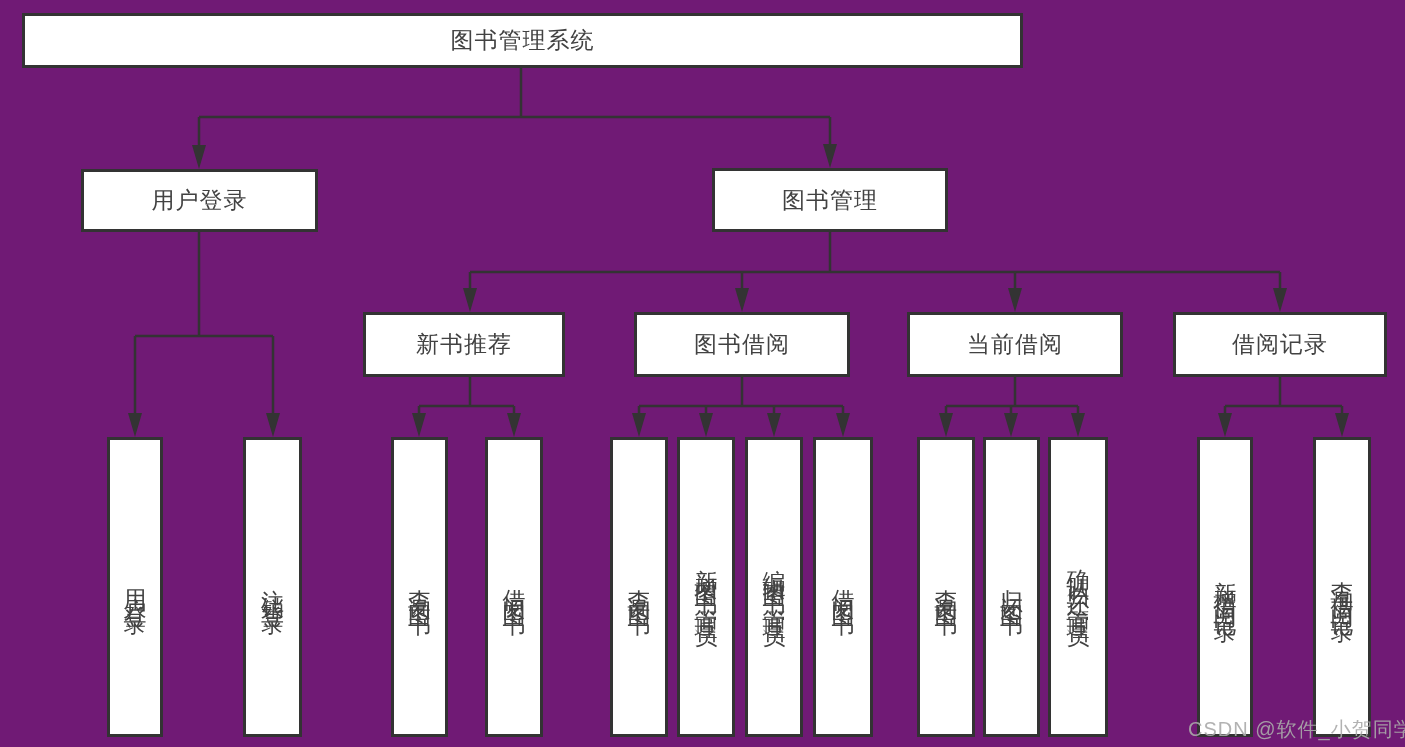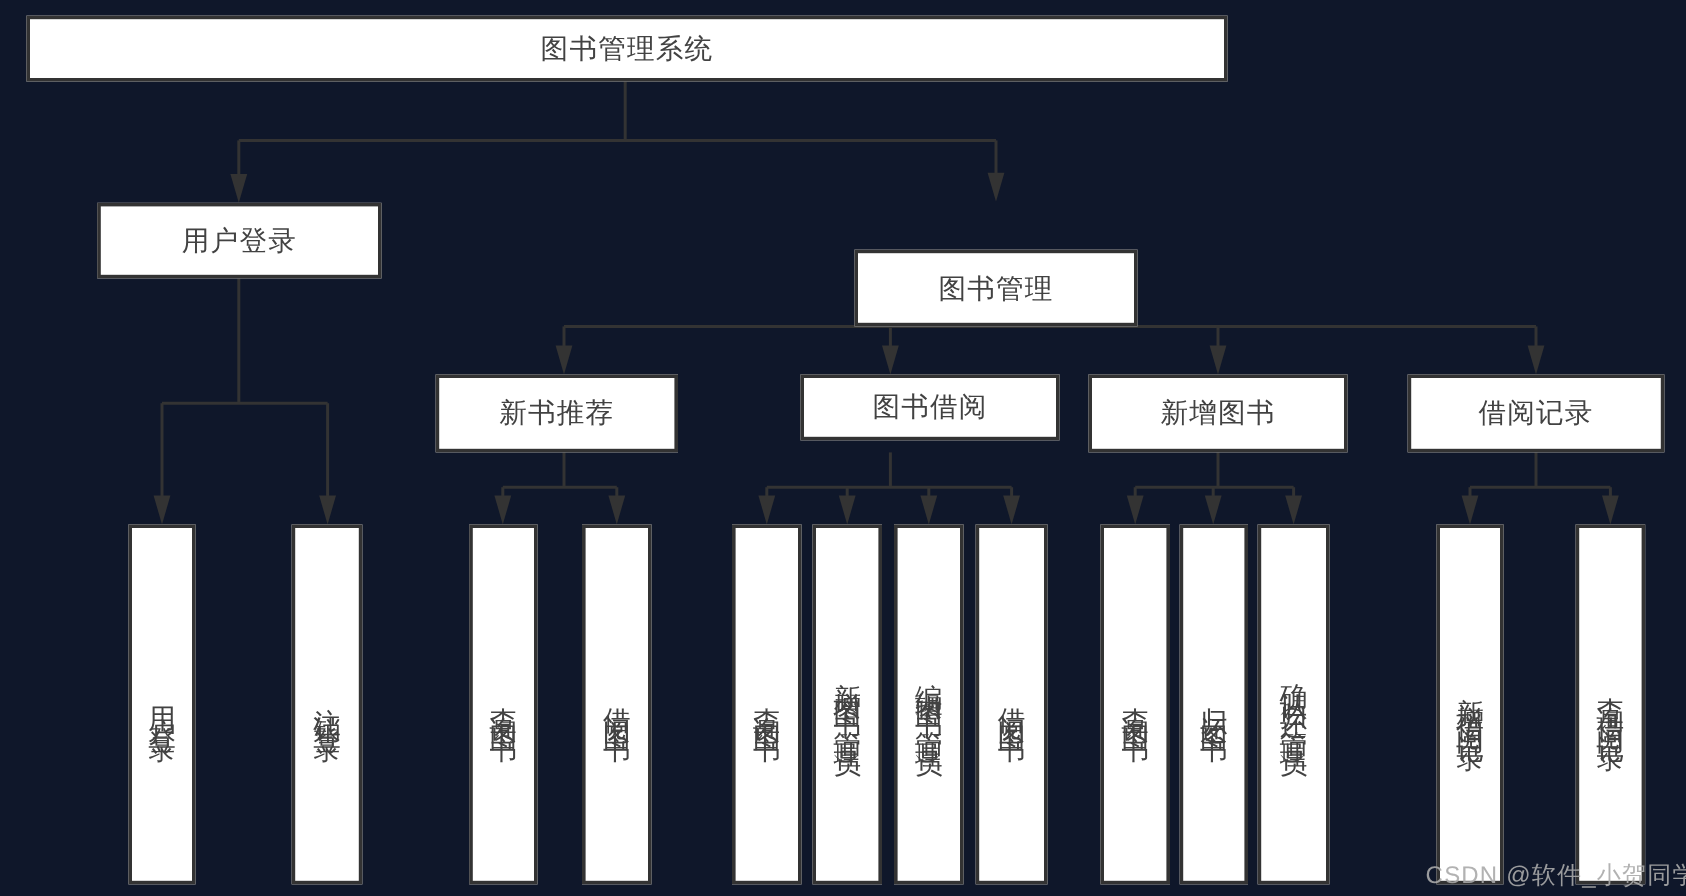--- a/index.html
+++ b/index.html
@@ -1,20 +1,20 @@
 <!DOCTYPE html>
 <html><head>
 <meta charset="utf-8">
 <style>
   html, body { margin: 0; padding: 0; background: #ffffff; }
   #stage {
     position: relative;
     width: 1405px;
     height: 747px;
-    background: #0f172a;
+    background: #701a75;
     font-family: "Liberation Sans", "DejaVu Sans", sans-serif;
     overflow: hidden;
   }
   #wires { position: absolute; left: 0; top: 0; width: 1405px; height: 747px; }
   .node {
     position: absolute;
     box-sizing: border-box;
     background: #ffffff;
     border: 3px solid #333333;
     display: flex;
@@ -114,32 +114,32 @@
     </g>
   </svg>
 
   <div class="node" style="left:22px; top:13px; width:1001px; height:55px;">
     <span class="label">图书管理系统</span>
   </div>
 
   <div class="node" style="left:81px; top:169px; width:237px; height:63px;">
     <span class="label">用户登录</span>
   </div>
-  <div class="node" style="left:712px; top:168px; width:236px; height:64px;margin-top:40px;">
+  <div class="node" style="left:712px; top:168px; width:236px; height:64px;">
     <span class="label">图书管理</span>
   </div>
 
   <div class="node" style="left:363px; top:312px; width:202px; height:65px;">
     <span class="label">新书推荐</span>
   </div>
-  <div class="node" style="left:667px; top:312px; width:216px; height:55px;">
+  <div class="node" style="left:634px; top:312px; width:216px; height:65px;">
     <span class="label">图书借阅</span>
   </div>
   <div class="node" style="left:907px; top:312px; width:216px; height:65px;">
-    <span class="label">新增图书</span>
+    <span class="label">当前借阅</span>
   </div>
   <div class="node" style="left:1173px; top:312px; width:214px; height:65px;">
     <span class="label">借阅记录</span>
   </div>
 
   <div class="node vnode" style="left:107px; top:437px; width:56px; height:300px;">
     <span class="label">用户登录</span>
   </div>
   <div class="node vnode" style="left:243px; top:437px; width:59px; height:300px;">
     <span class="label">注销登录</span>

